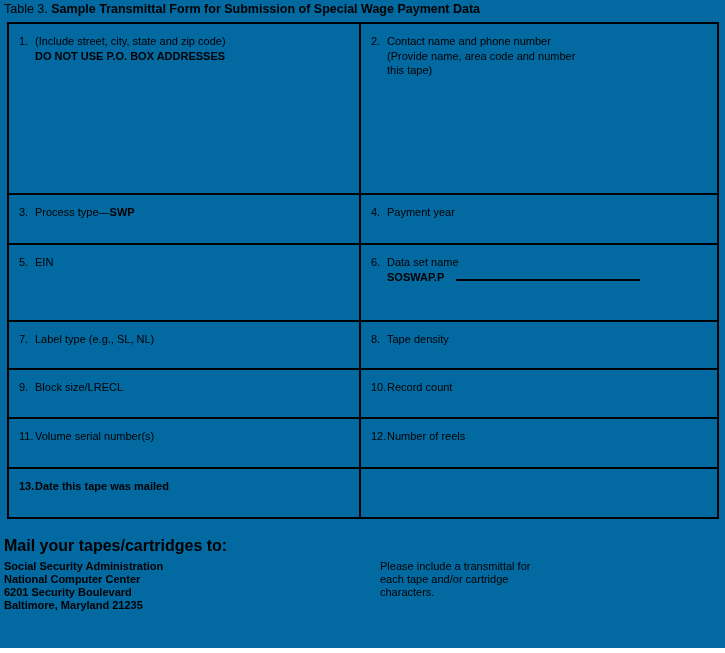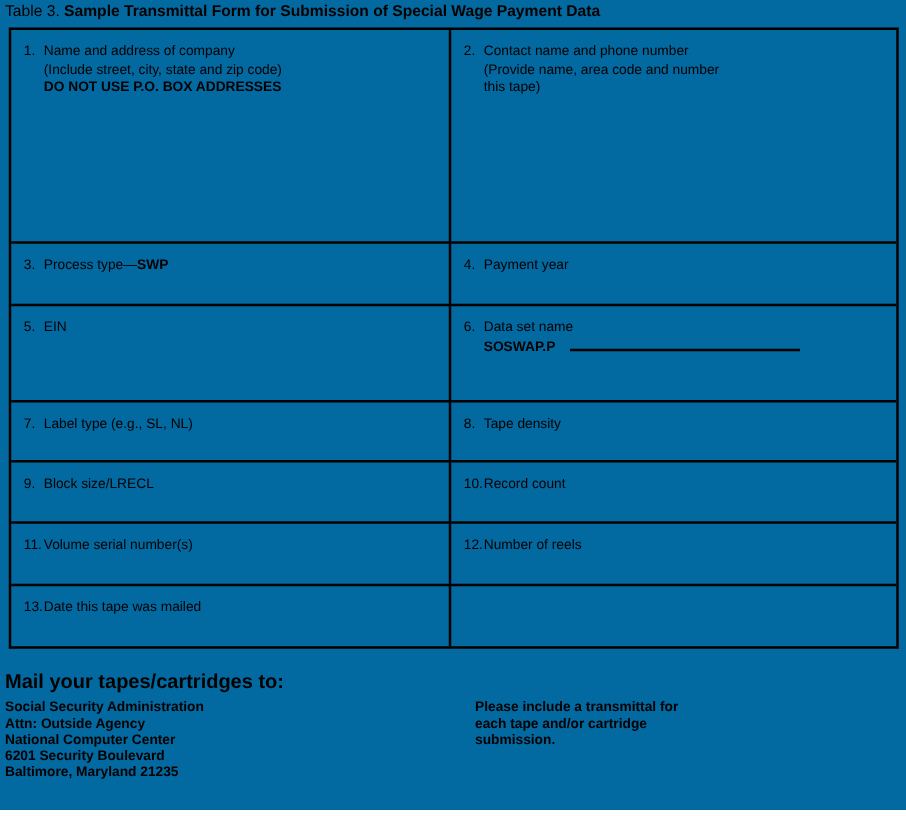--- a/index.html
+++ b/index.html
@@ -12,48 +12,47 @@
   .grid {
     position:absolute; left:7px; top:22px; width:712px; height:497px;
     border:2px solid #000; box-sizing:border-box;
     display:grid;
     grid-template-columns:352px 1fr;
     grid-template-rows:171px 50px 77px 48px 49px 50px auto;
   }
   .cell { box-sizing:border-box; border-bottom:2px solid #000; padding:10px 8px 0 10px;
           font-size:11px; line-height:14.5px; overflow:hidden; }
   .cell.left { border-right:2px solid #000; }
-  .cell.lastrow { border-bottom:none; }
+  .cell.lastrow { border-bottom:none;font-weight:bold; }
   .cell-inner { display:flex; align-items:flex-start; }
   .num { min-width:16px; flex-shrink:0; }
   .lines { flex:1; }
   .b { font-weight:bold; }
   .fill-line { display:inline-block; width:184px; border-bottom:2px solid #000;
                height:9px; margin-left:12px; }
 
   .mail-heading { position:absolute; left:4px; top:537px; font-size:16px; font-weight:bold; }
   .address { position:absolute; left:4px; top:560px; font-size:11px; font-weight:bold; line-height:13px; }
-  .note { position:absolute; left:380px; top:560px; font-size:11px; font-weight:bold; line-height:13px; }
+  .note { position:absolute; left:380px; top:560px; font-size:11px; font-weight:normal; line-height:13px; }
 </style>
 </head>
 <body>
 
 <div class="page">
 
   <div class="title">
     <span>Table 3. </span><span class="t-bold">Sample Transmittal Form for Submission of Special Wage Payment Data</span>
   </div>
 
   <div class="grid">
 
     <div class="cell left">
       <div class="cell-inner">
         <span class="num">1.</span>
         <div class="lines">
-          <div>Name and address of company</div>
           <div>(Include street, city, state and zip code)</div>
           <div class="b">DO NOT USE P.O. BOX ADDRESSES</div>
         </div>
       </div>
     </div>
     <div class="cell">
       <div class="cell-inner">
         <span class="num">2.</span>
         <div class="lines">
           <div>Contact name and phone number</div>
@@ -158,25 +157,24 @@
       </div>
     </div>
     <div class="cell lastrow"></div>
 
   </div>
 
   <div class="mail-heading">Mail your tapes/cartridges to:</div>
 
   <div class="address">
     <div>Social Security Administration</div>
-    <div>Attn: Outside Agency</div>
     <div>National Computer Center</div>
     <div>6201 Security Boulevard</div>
     <div>Baltimore, Maryland 21235</div>
   </div>
 
   <div class="note">
     <div>Please include a transmittal for</div>
     <div>each tape and/or cartridge</div>
-    <div>submission.</div>
+    <div>characters.</div>
   </div>
 
 </div>
 
 </body></html>

